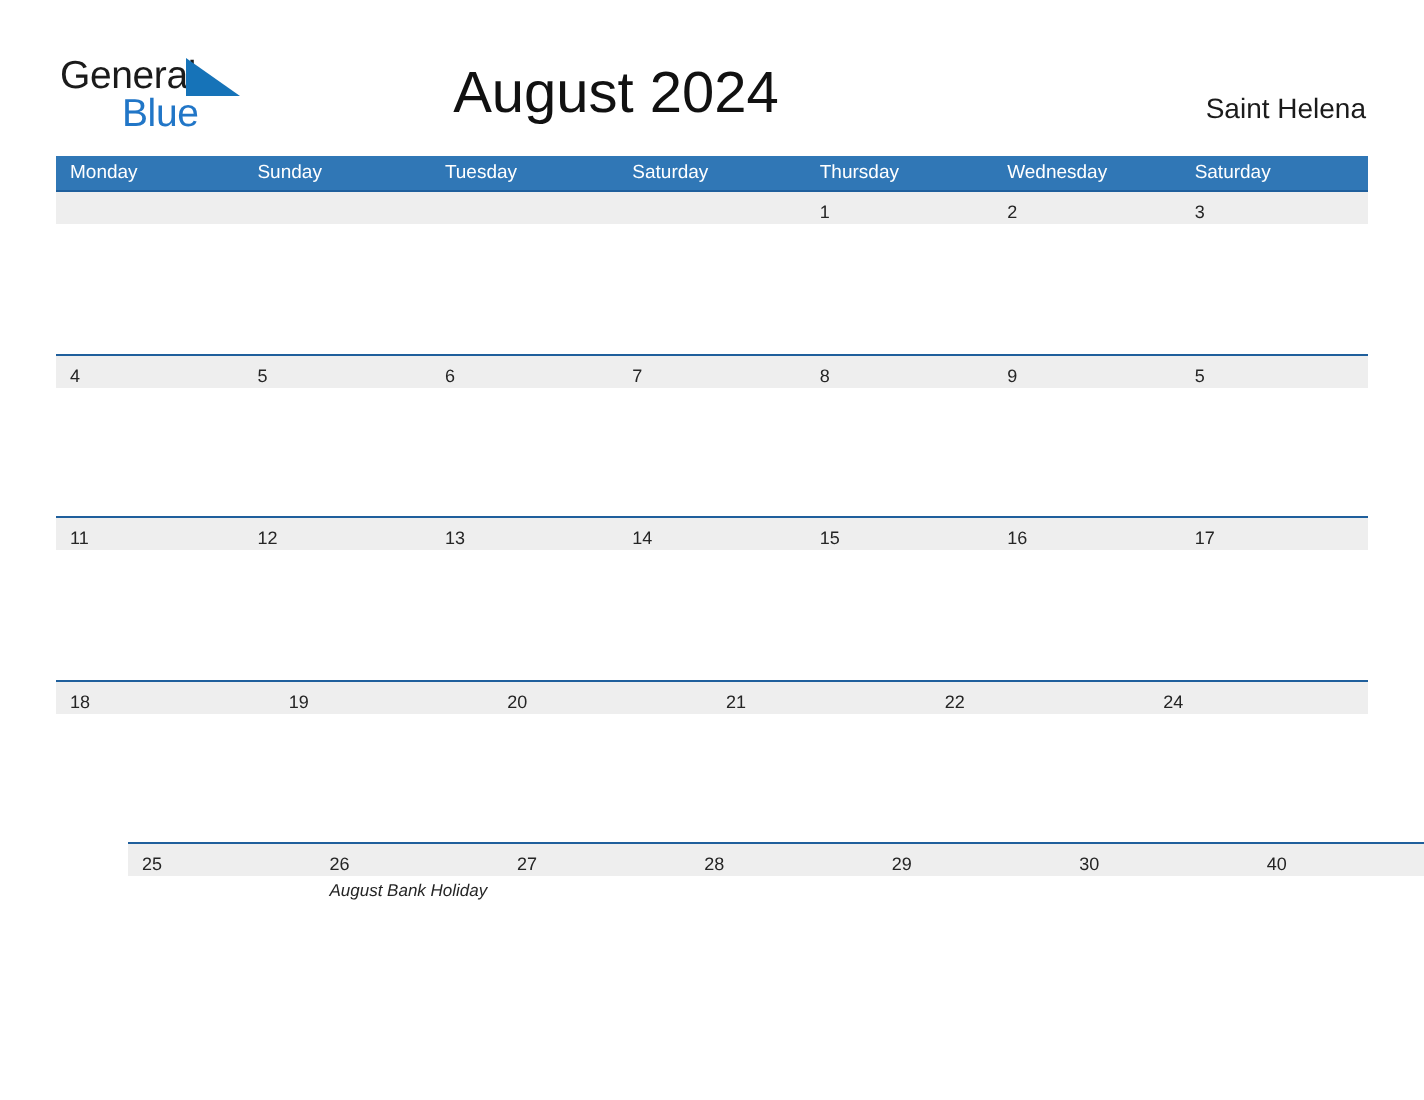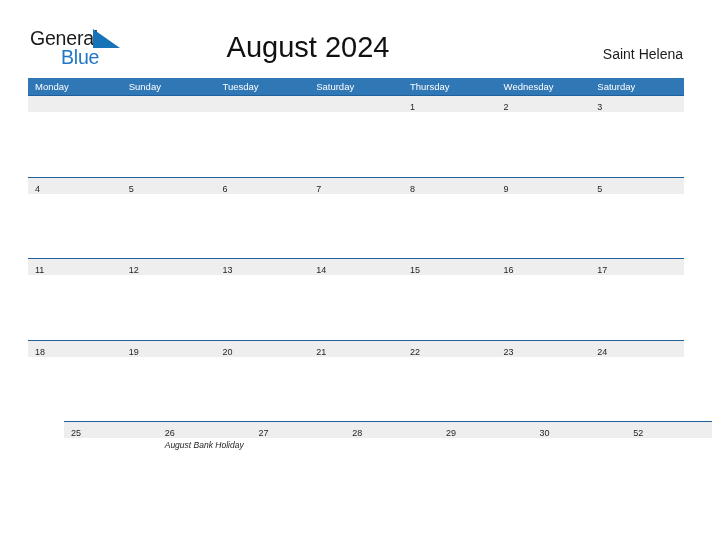--- a/index.html
+++ b/index.html
@@ -351,26 +351,20 @@
             <div class="event"></div>
           </div>
       </div>
       <div class="day-cell">
         <div class="day-band"><span class="day-number">22</span></div>
         <div class="events">
             <div class="event"></div>
           </div>
       </div>
       <div class="day-cell">
-        <div class="day-band"><span class="day-number">23</span></div>
-        <div class="events">
-            <div class="event"></div>
-          </div>
-      </div>
-      <div class="day-cell">
         <div class="day-band"><span class="day-number">24</span></div>
         <div class="events">
             <div class="event"></div>
           </div>
       </div>
     </div>
 
     <div class="week-row">
       <div class="day-cell">
         <div class="day-band"><span class="day-number">25</span></div>
@@ -402,21 +396,21 @@
             <div class="event"></div>
           </div>
       </div>
       <div class="day-cell">
         <div class="day-band"><span class="day-number">30</span></div>
         <div class="events">
             <div class="event"></div>
           </div>
       </div>
       <div class="day-cell">
-        <div class="day-band"><span class="day-number">52</span></div>
+        <div class="day-band"><span class="day-number">40</span></div>
         <div class="events">
             <div class="event"></div>
           </div>
       </div>
     </div>
 
   </div>
 
 </div>
 

